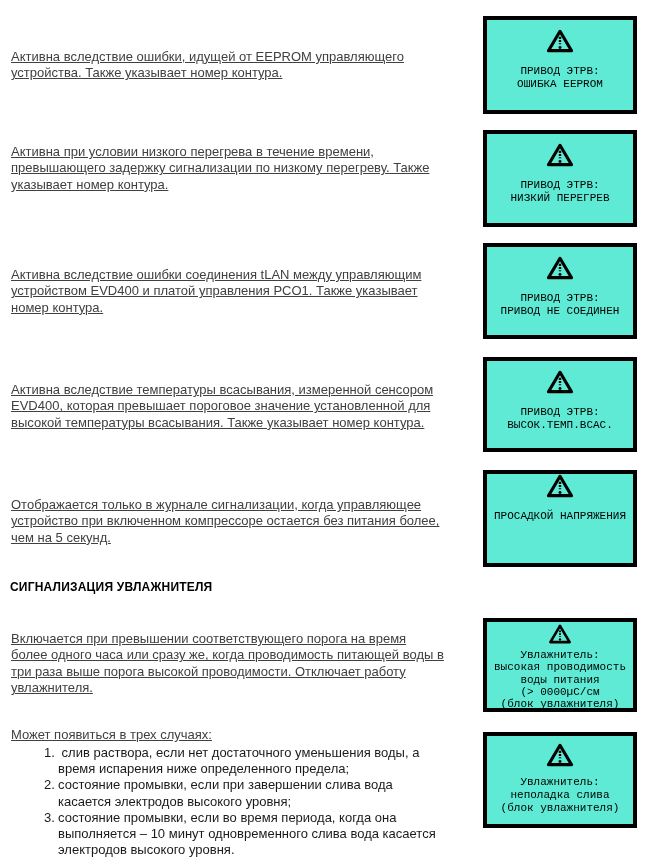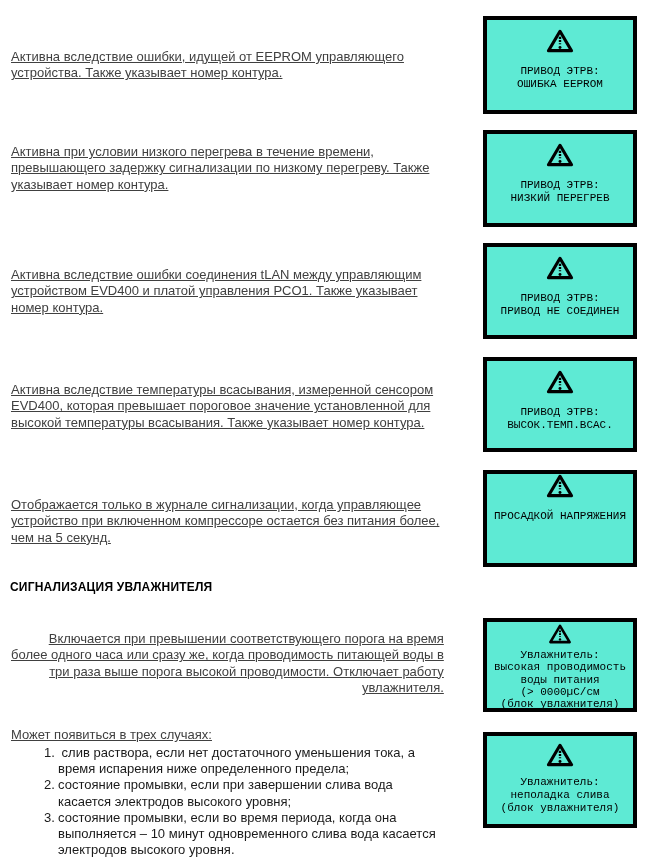--- a/index.html
+++ b/index.html
@@ -21,21 +21,21 @@
     line-height: 16.4px;
     white-space: pre;
     color: #404040;
     text-decoration: underline;
   }
   .p1 { top: 49px; }
   .p2 { top: 144px; }
   .p3 { top: 267px; }
   .p4 { top: 382px; }
   .p5 { top: 497px; }
-  .p6 { top: 631px; text-align: right; }
+  .p6 { top: 631px; }
   .heading {
     position: absolute;
     left: 10px; top: 580px;
     font-size: 12px;
     font-weight: bold;
     letter-spacing: 0.2px;
     white-space: pre;
   }
   .list-intro { top: 727px; }
   .cases {
@@ -118,21 +118,21 @@
   <div class="para p6">Включается при превышении соответствующего порога на время
 более одного часа или сразу же, когда проводимость питающей воды в
 три раза выше порога высокой проводимости. Отключает работу
 увлажнителя.</div>
 
   <div class="para list-intro">Может появиться в трех случаях:</div>
 
   <div class="cases">
     <div class="case-item">
       <span class="case-num">1.</span>
-      <span class="case-lines"> слив раствора, если нет достаточного уменьшения тока, а
+      <span class="case-lines"> слив раствора, если нет достаточного уменьшения воды, а
 время испарения ниже определенного предела;</span>
     </div>
     <div class="case-item">
       <span class="case-num">2.</span>
       <span class="case-lines">состояние промывки, если при завершении слива вода
 касается электродов высокого уровня;</span>
     </div>
     <div class="case-item">
       <span class="case-num">3.</span>
       <span class="case-lines">состояние промывки, если во время периода, когда она

